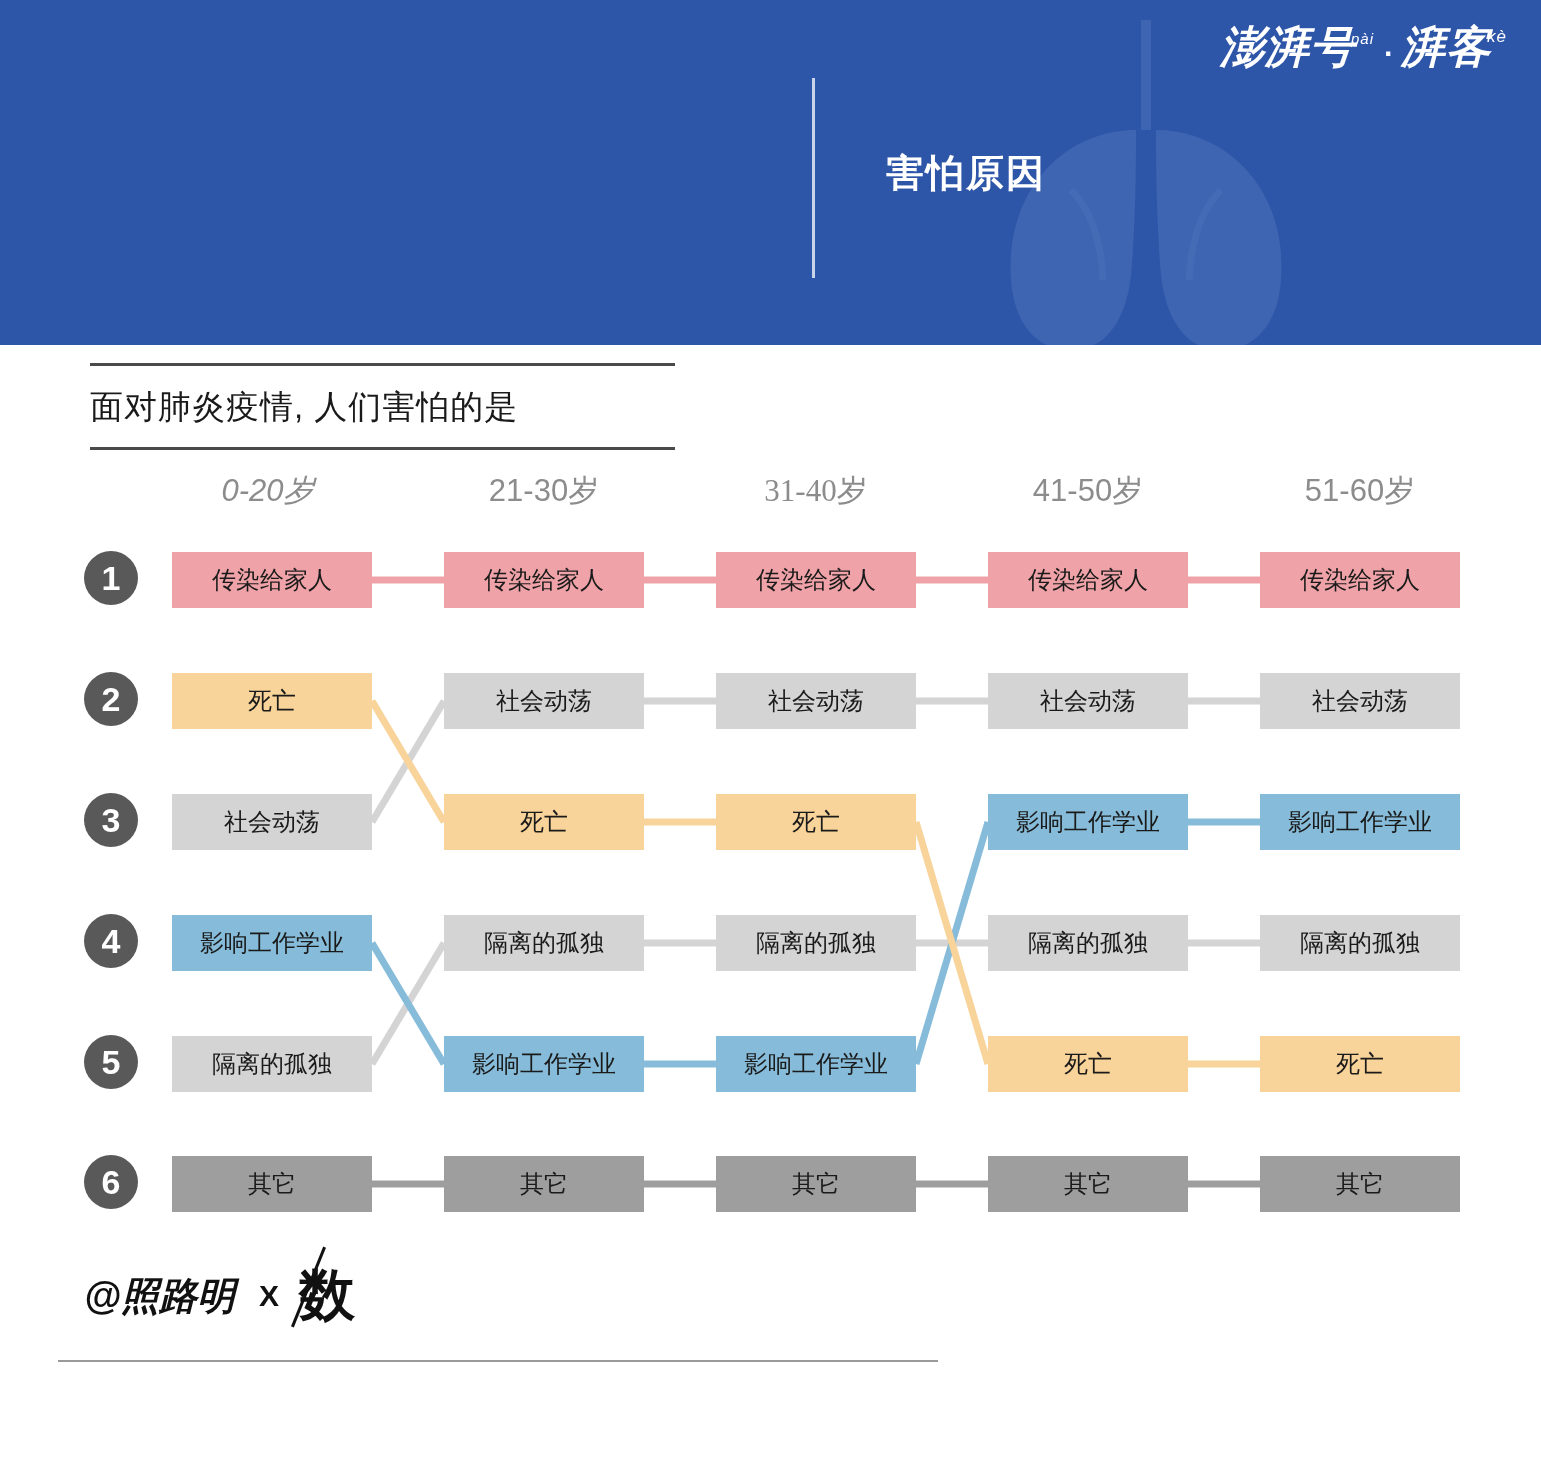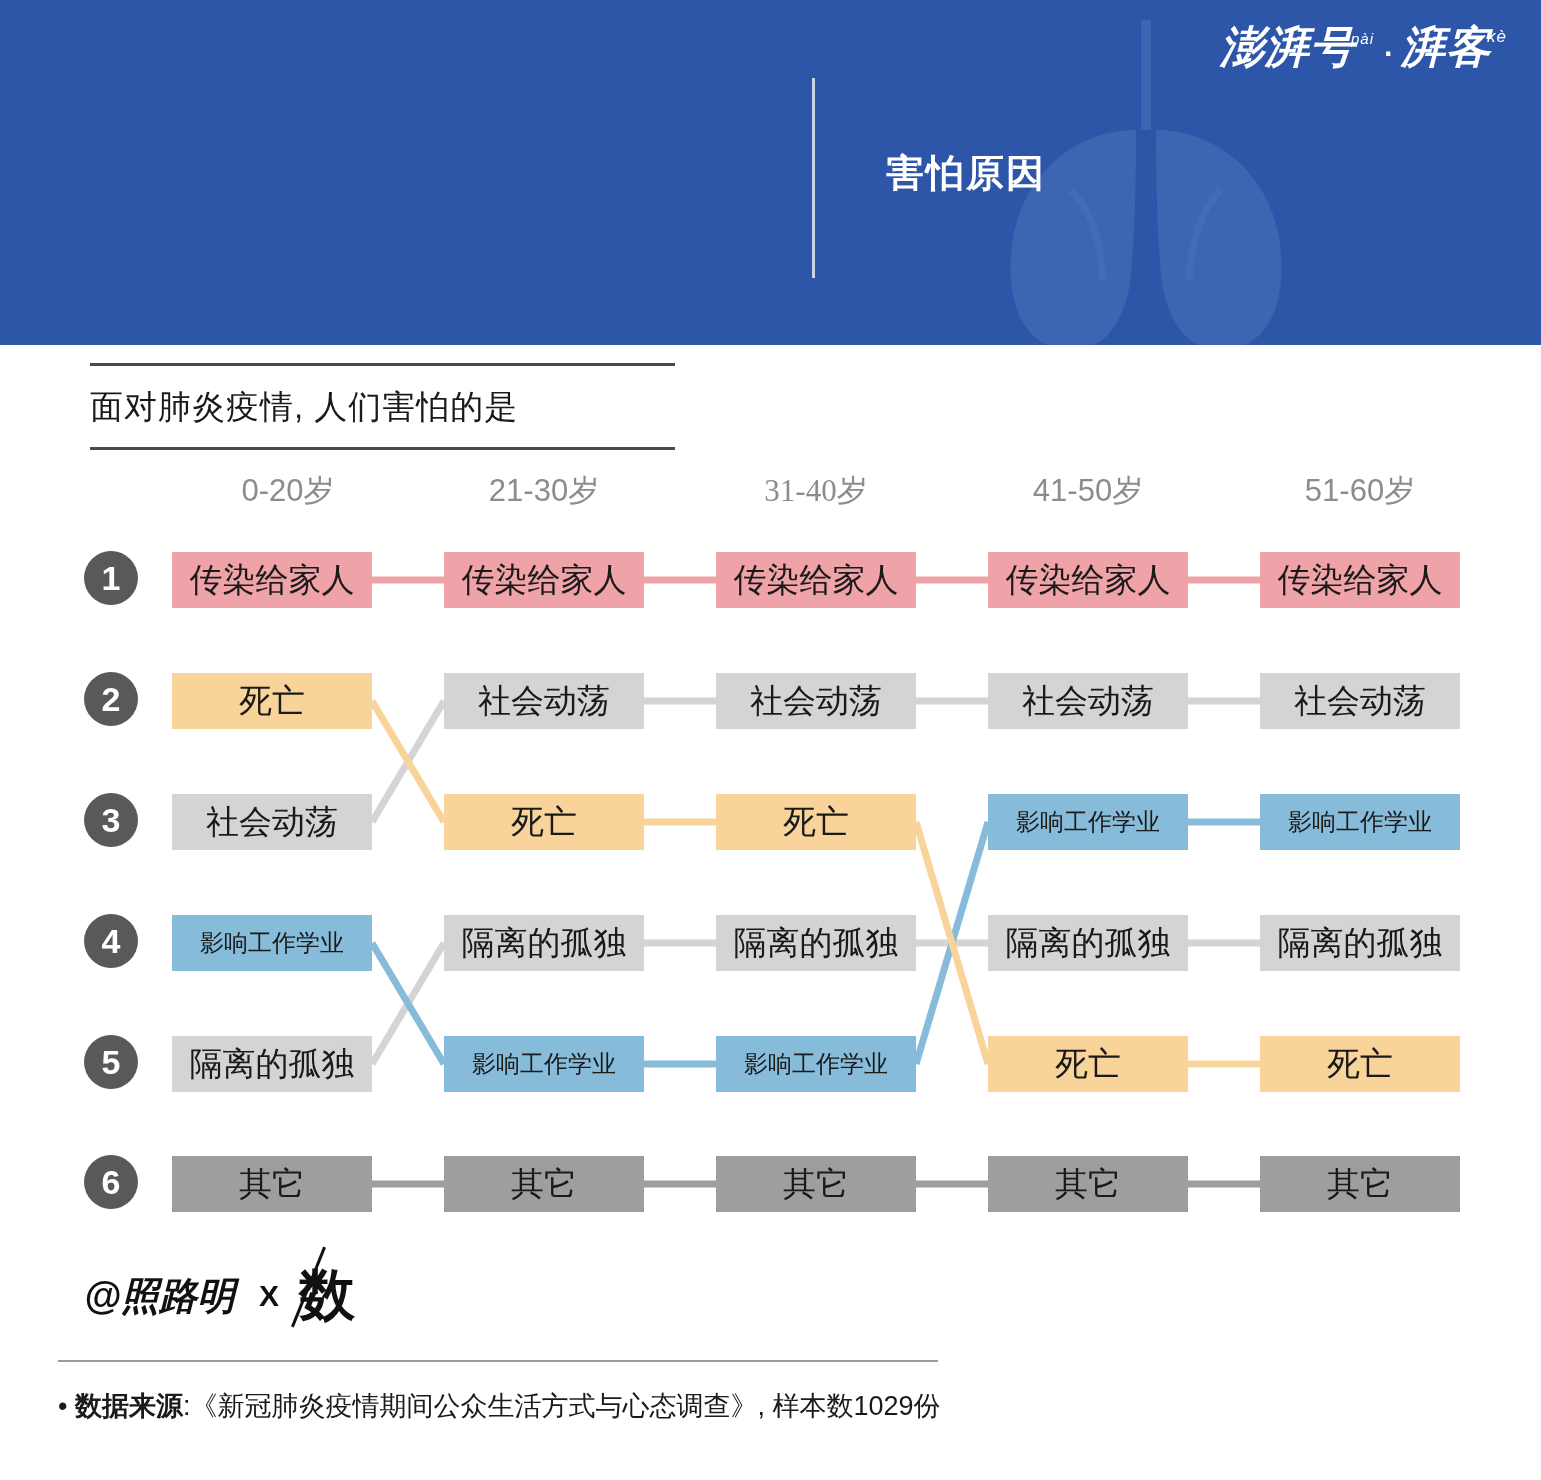--- a/index.html
+++ b/index.html
@@ -142,21 +142,21 @@
     align-items: center;
     justify-content: center;
     left: 84px;
   }
   .cell {
     position: absolute;
     height: 56px;
     display: flex;
     align-items: center;
     justify-content: center;
-    font-size: 33px;
+    font-size: 24px;
     color: #1a1a1a;
     text-align: center;
     white-space: nowrap;
   }
   .cell.small { font-size: 24px; }
   svg.links {
     position: absolute;
     left: 0; top: 0;
     width: 1541px; height: 760px;
     pointer-events: none;
@@ -265,21 +265,21 @@
         <line x1="372" y1="473" x2="444" y2="594" stroke="#86bcd9" stroke-width="7"></line>
         <line x1="644" y1="594" x2="716" y2="594" stroke="#86bcd9" stroke-width="7"></line>
         <line x1="916" y1="594" x2="988" y2="352" stroke="#86bcd9" stroke-width="7"></line>
         <line x1="1188" y1="352" x2="1260" y2="352" stroke="#86bcd9" stroke-width="7"></line>
         <line x1="372" y1="231" x2="444" y2="352" stroke="#f8d39a" stroke-width="7"></line>
         <line x1="644" y1="352" x2="716" y2="352" stroke="#f8d39a" stroke-width="7"></line>
         <line x1="916" y1="352" x2="988" y2="594" stroke="#f8d39a" stroke-width="7"></line>
         <line x1="1188" y1="594" x2="1260" y2="594" stroke="#f8d39a" stroke-width="7"></line>
       </svg>
     <div class="col-headers" id="col-headers">
-        <div class="col-header" style="left: 188px; width: 200px;">0-20岁</div>
+        <div class="col-header" style="left: 168px; width: 200px; font-style: italic;">0-20岁</div>
         <div class="col-header" style="left: 444px; width: 200px;">21-30岁</div>
         <div class="col-header" style="left: 716px; width: 200px; font-family: Liberation Serif, serif;">31-40岁</div>
         <div class="col-header" style="left: 988px; width: 200px;">41-50岁</div>
         <div class="col-header" style="left: 1260px; width: 200px;">51-60岁</div>
       </div>
     <div id="rank-badges">
         <div class="rank-badge" style="top: 81px;">1</div>
         <div class="rank-badge" style="top: 202px;">2</div>
         <div class="rank-badge" style="top: 323px;">3</div>
         <div class="rank-badge" style="top: 444px;">4</div>
@@ -322,18 +322,14 @@
 
   <div class="footer-credit">
     <span>@照路明</span>
     <span class="x">X</span>
     <span class="footer-logo">
       <span class="slash"></span>
       <span>数</span>
     </span>
   </div>
   <div class="footer-rule"></div>
-  <div class="source">
-    <span>•</span>
-    <b>数据来源</b><span>:《新冠肺炎疫情期间公众生活方式与心态调查》, 样本数1029份</span>
-  </div>
 
 </div>
 
 </body></html>

